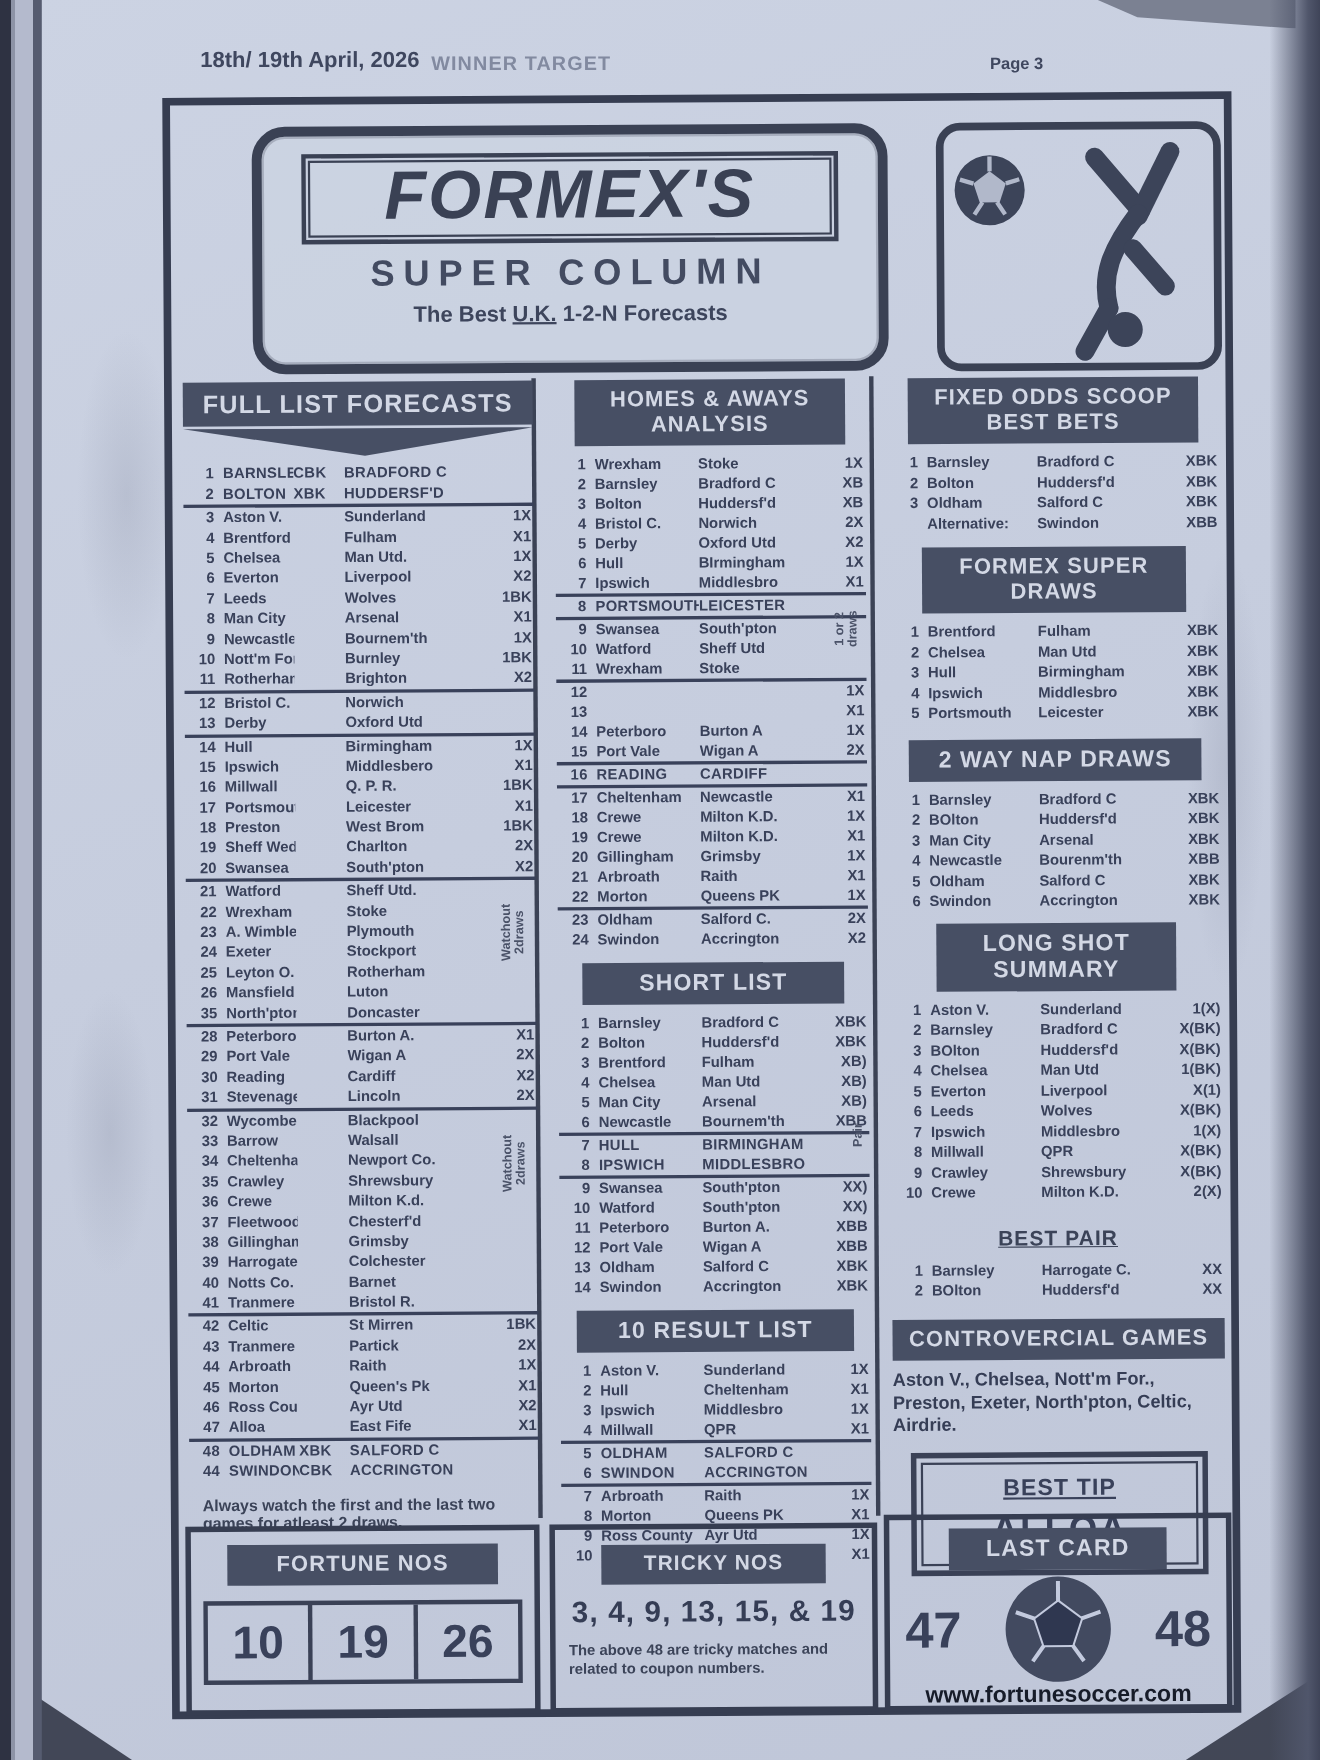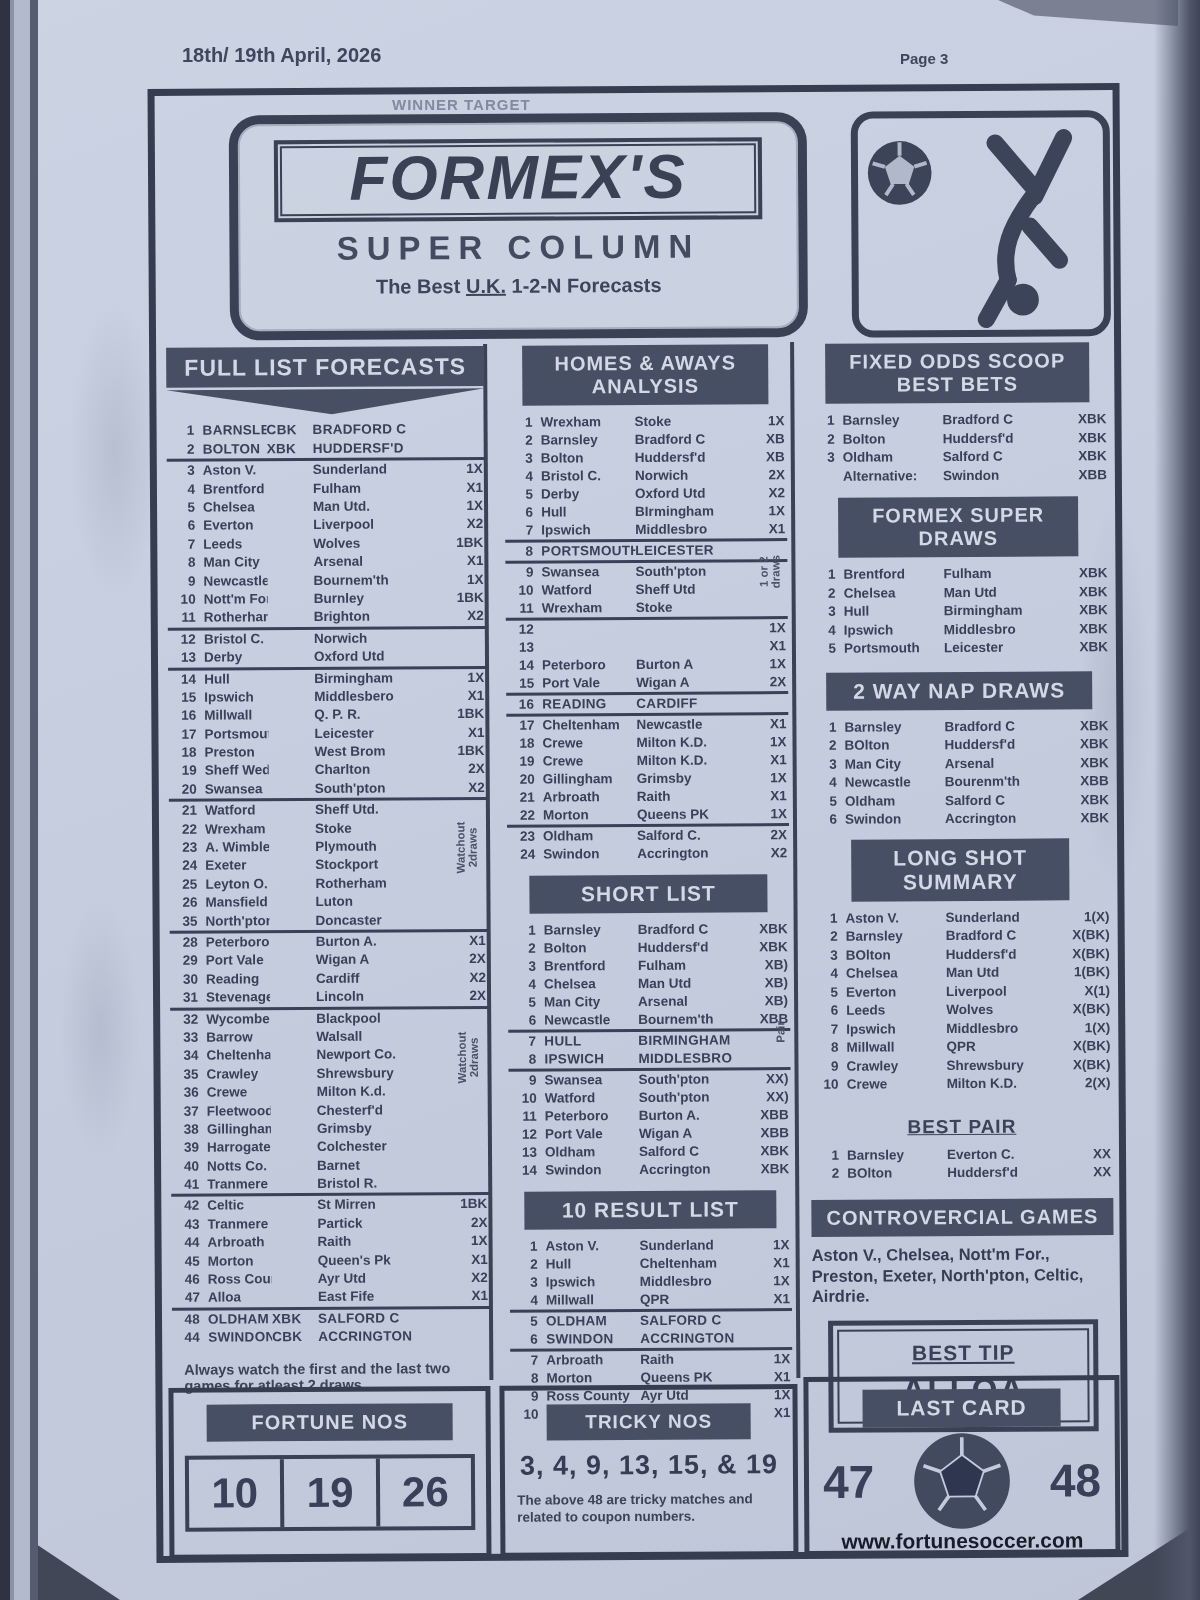--- a/index.html
+++ b/index.html
@@ -13,21 +13,21 @@
     background:linear-gradient(90deg,rgba(70,76,94,0) 0,#50566b 55%,#23273a 100%);}
   .corner-bl{position:absolute;left:0;bottom:0;width:120px;height:80px;background:#2c3040;
     clip-path:polygon(0 0,0 100%,100% 100%);opacity:.85;}
   .corner-br{position:absolute;right:0;bottom:0;width:140px;height:90px;background:#2c3040;
     clip-path:polygon(100% 0,0 100%,100% 100%);opacity:.85;}
   .corner-tr{position:absolute;right:40px;top:0;width:180px;height:26px;background:#3a4052;opacity:.55;
     clip-path:polygon(0 0,100% 0,100% 100%,20% 60%);}
   .smudge{position:absolute;border-radius:50%;background:radial-gradient(closest-side,#6d7389,rgba(109,115,137,0));opacity:.18;}
 
   .hdr-date{position:absolute;left:182px;top:44px;font-size:20px;font-weight:bold;color:#3f475f;}
-  .hdr-pub{position:absolute;left:392px;top:48px;font-size:15px;font-weight:bold;color:#828aa0;letter-spacing:1px;margin-top:48px;}
+  .hdr-pub{position:absolute;left:392px;top:48px;font-size:18px;font-weight:bold;color:#828aa0;letter-spacing:1px;}
   .hdr-page{position:absolute;left:900px;top:50px;font-size:15px;font-weight:bold;color:#3f475f;}
 
   .main-box{position:absolute;left:152px;top:86px;width:958px;height:1460px;
     border:7px solid #363d51;transform:rotate(-0.35deg);background:transparent;}
 
   
   .logo-box{position:absolute;left:74px;top:20px;width:560px;height:207px;border:9px solid #3a4154;border-radius:30px;
     background:rgba(205,212,227,.45);box-shadow:0 0 0 2px rgba(58,65,84,.25) inset;}
   .logo-title-frame{margin:16px auto 0;width:480px;border:4px solid #3a4154;box-shadow:0 0 0 2px #c9d0e0 inset,0 0 0 4px #3a4154 inset;
     text-align:center;padding:4px 0 8px;}
@@ -1103,21 +1103,21 @@
             <span class="c-code">2(X)</span>
           </div>
         </div>
 
       <div class="bp-title">BEST PAIR</div>
       <div class="rows">
 
           <div class="row">
             <span class="c-num">1</span>
             <span class="c-home">Barnsley</span>
-            <span class="c-away">Everton C.</span>
+            <span class="c-away">Harrogate C.</span>
             <span class="c-code">XX</span>
           </div>
 
           <div class="row">
             <span class="c-num">2</span>
             <span class="c-home">BOlton</span>
             <span class="c-away">Huddersf'd</span>
             <span class="c-code">XX</span>
           </div>
         </div>

